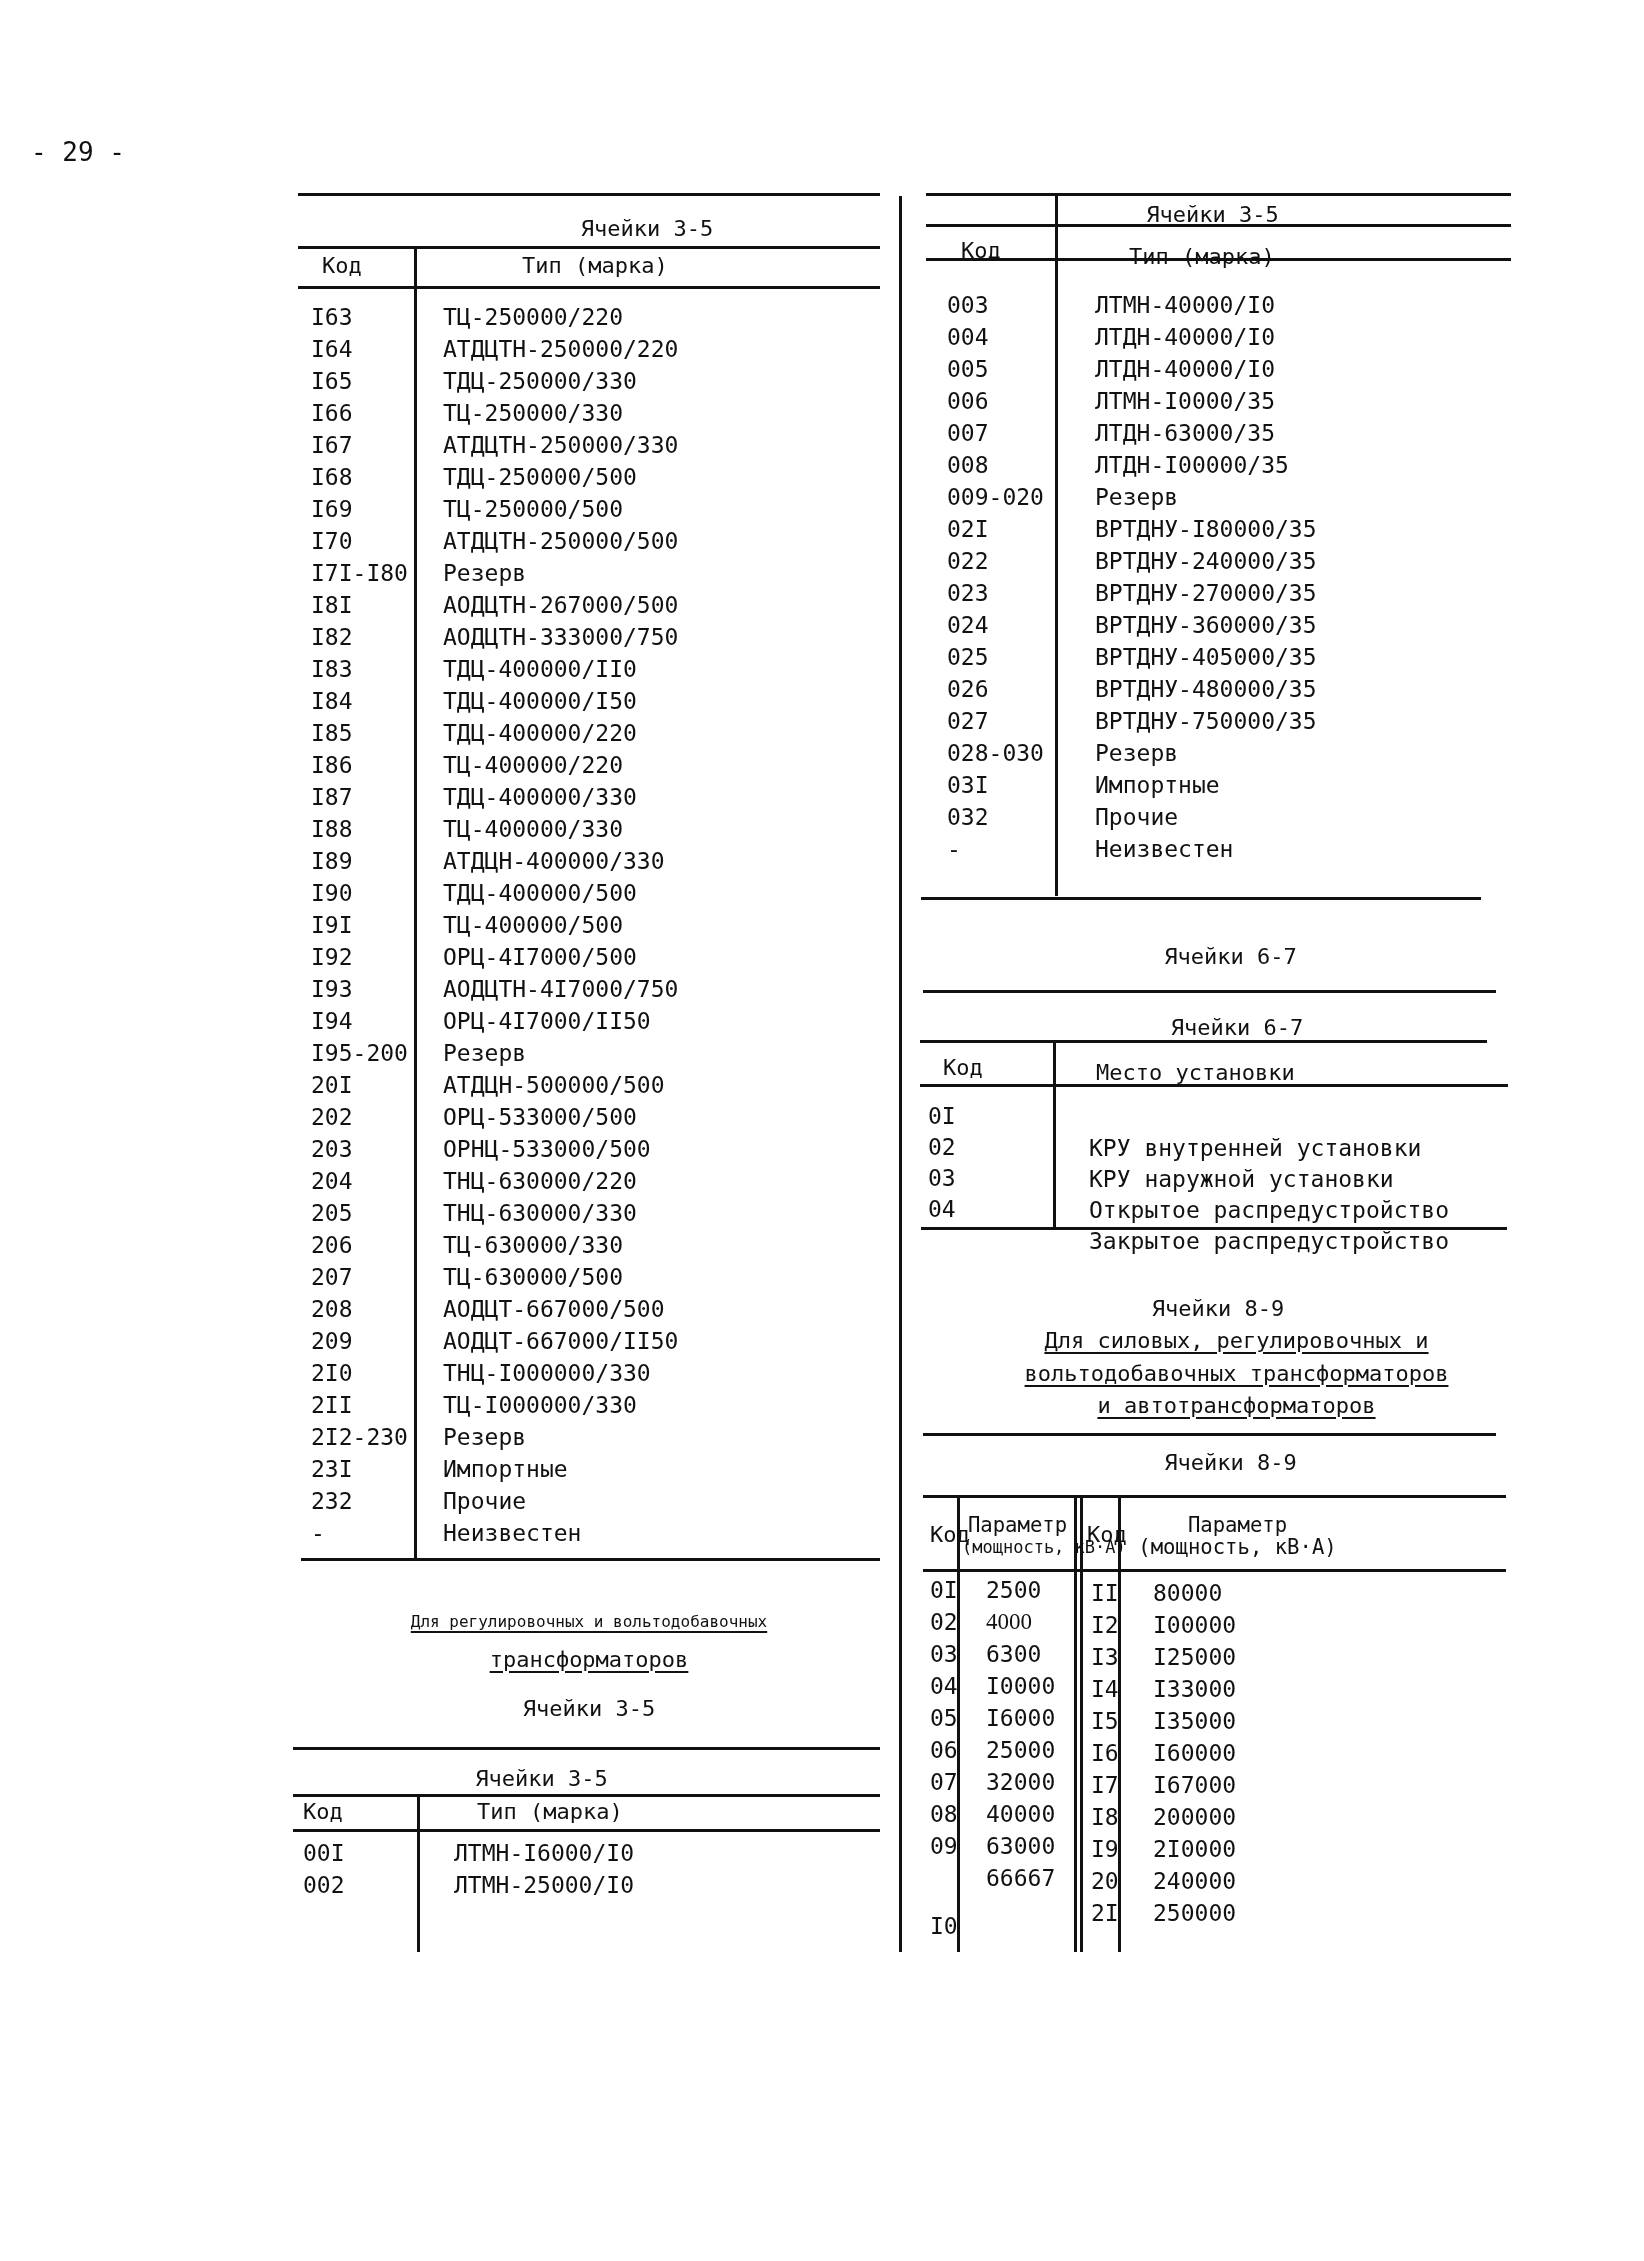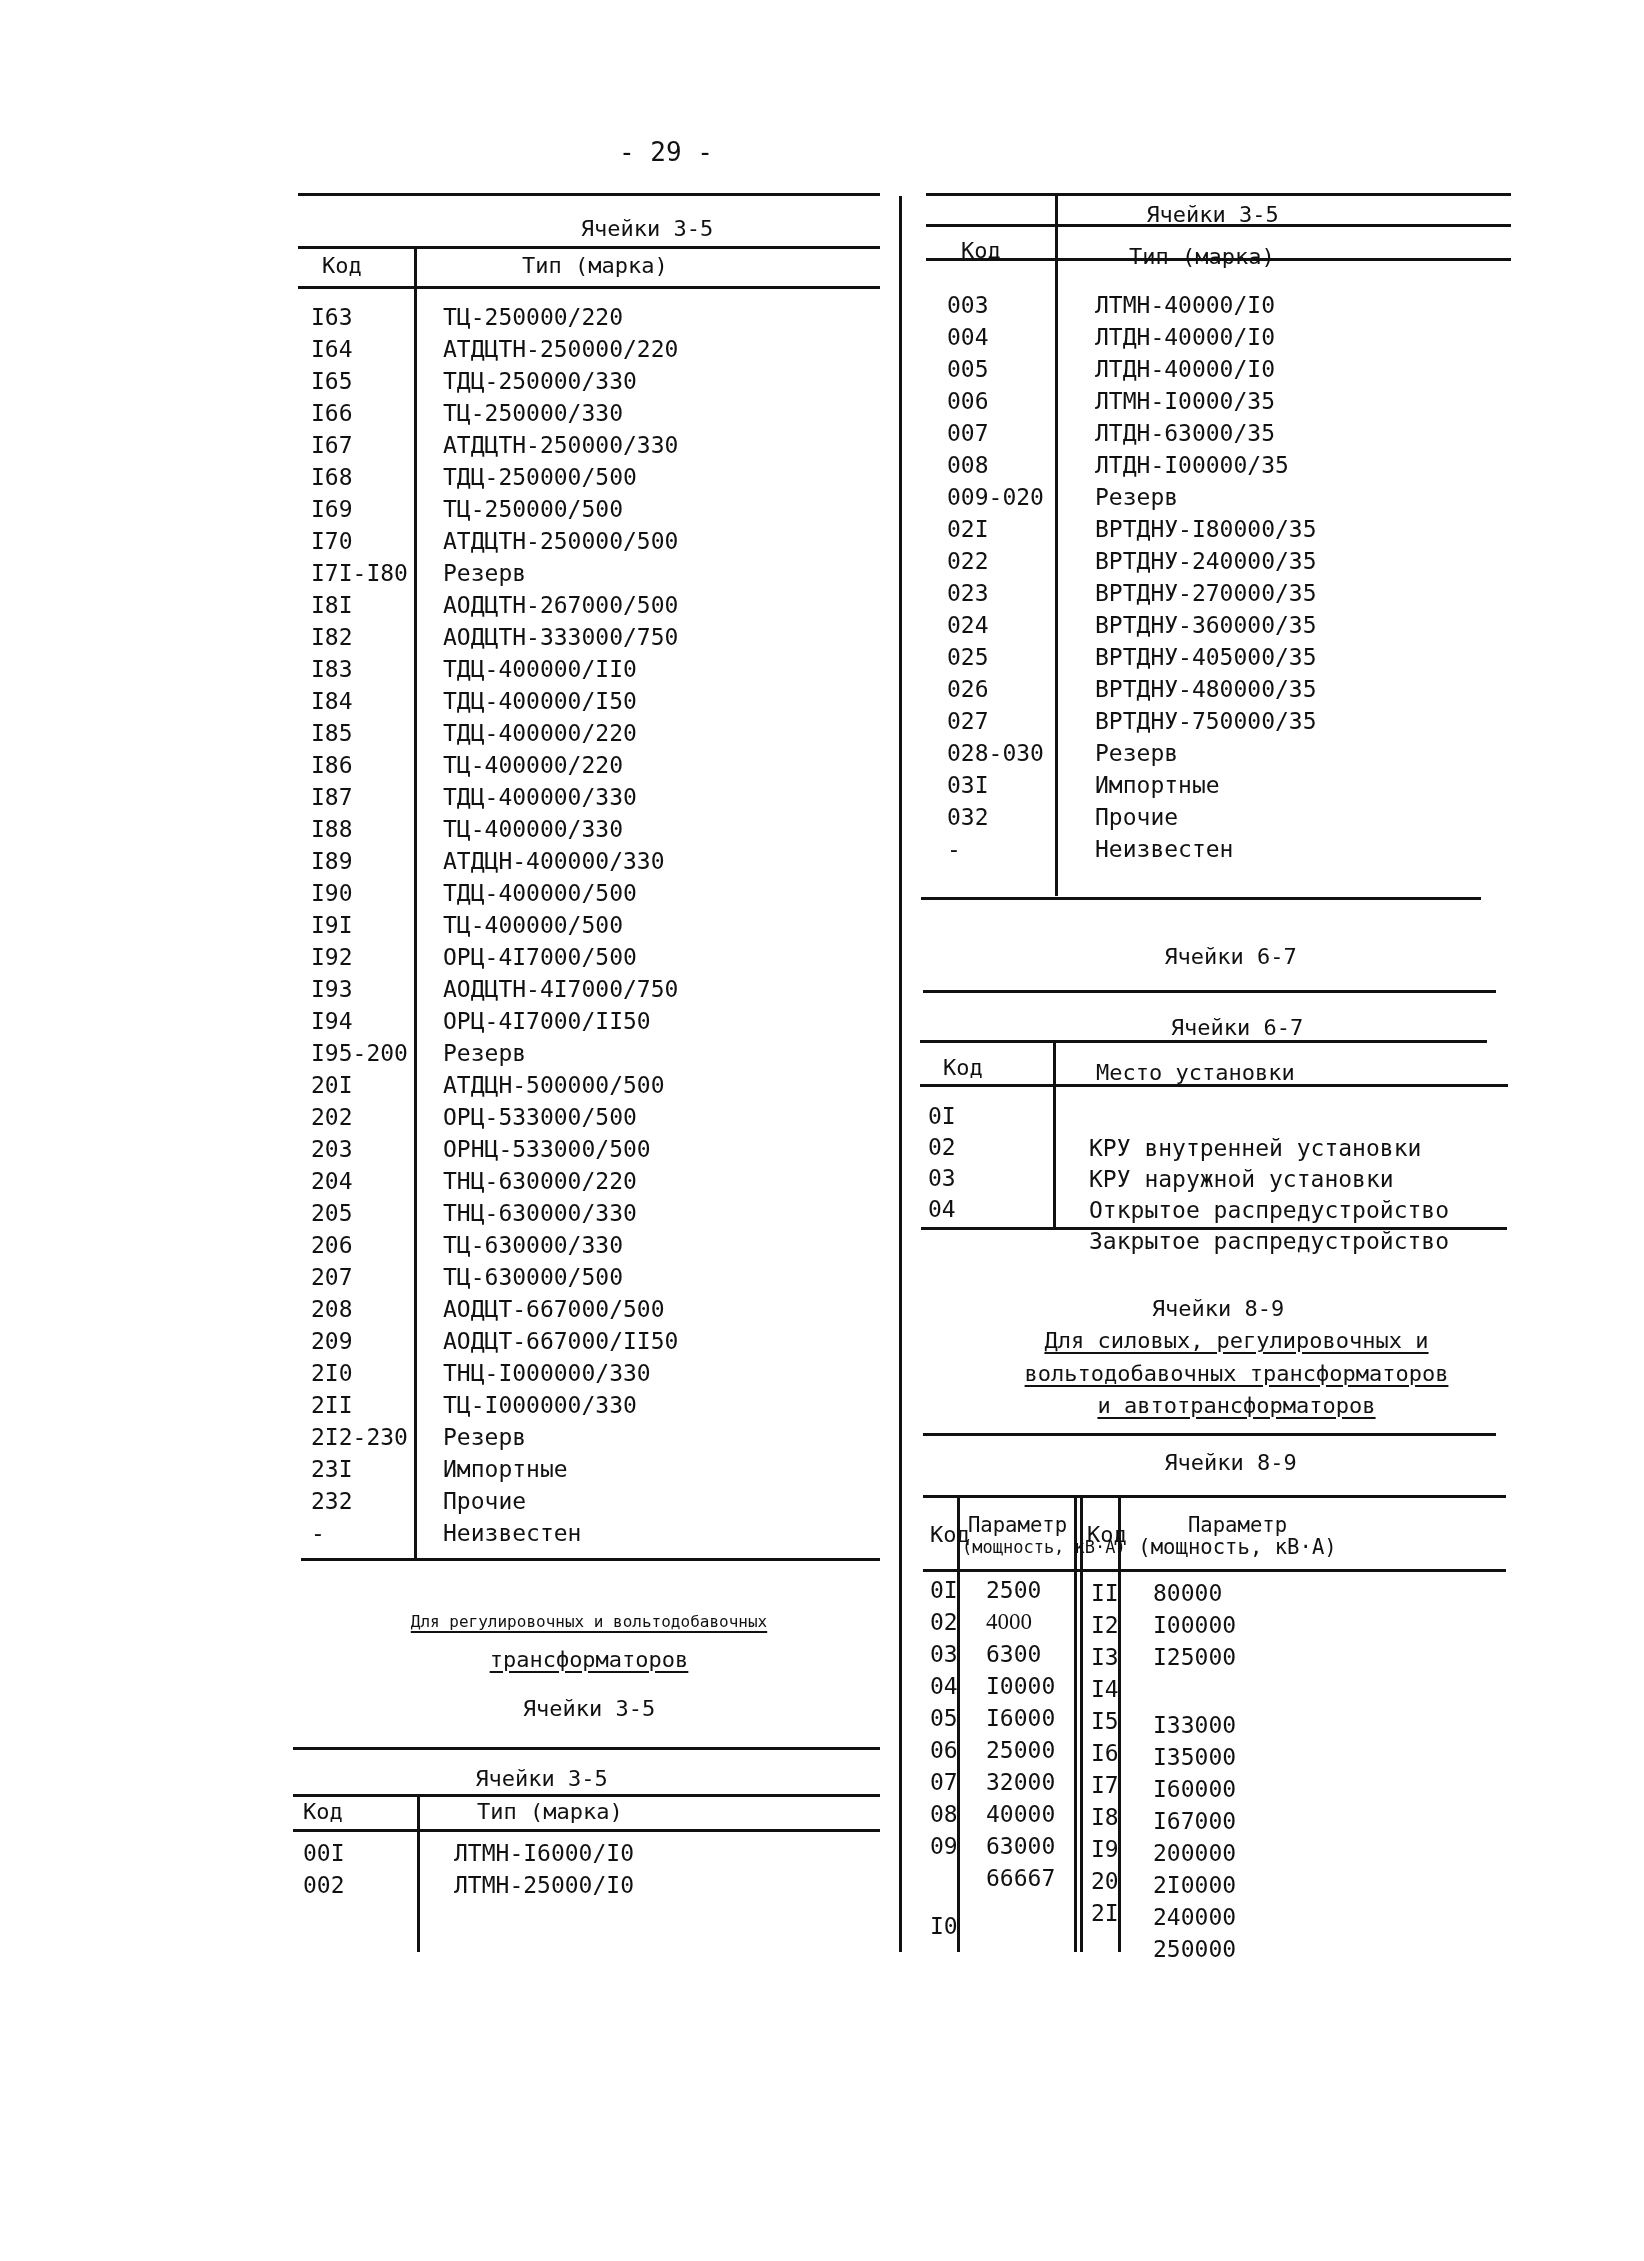--- a/index.html
+++ b/index.html
@@ -1,19 +1,19 @@
 <!DOCTYPE html>
 <html style="font-size:10.3px"><head>
 <meta charset="utf-8">
 <style>
   html, body { margin:0; padding:0; background:#ffffff; }
   body { width:1644px; height:2261px; position:relative; overflow:hidden;
          font-family:"DejaVu Sans Mono","Liberation Mono",monospace; color:#111; }
   .abs { position:absolute; }
-  .page-num { left:0; width:1332px; top:137px; text-align:center; font-size:26px; }
+  .page-num { left:0; width:1332px; top:137px; font-size:26px;padding-left:31px; }
   .rule { position:absolute; height:3.2px; background:#111; }
   .vrule { position:absolute; width:3.2px; background:#111; }
   .cap { position:absolute; font-size:22px; text-align:center; white-space:nowrap; }
   .hdr { position:absolute; font-size:22px; white-space:nowrap; }
   .u { text-decoration:underline; text-decoration-thickness:1.9px; text-underline-offset:3.9px; }
   .rows { position:absolute; }
   .rows .r { height:32px; line-height:32px; font-size:23px; white-space:nowrap; }
   .hdr2 { position:absolute; font-size:20.6px; text-align:center; line-height:22px; white-space:nowrap; }
 </style>
 </head>
@@ -288,21 +288,21 @@
         <div class="r" style="height: 32px;">I7</div>
         <div class="r" style="height: 32px;">I8</div>
         <div class="r" style="height: 32px;">I9</div>
         <div class="r" style="height: 32px;">20</div>
         <div class="r" style="height: 32px;">2I</div>
       </div>
     <div class="rows" style="left:1153px; top:1577px;" id="r89-rvals">
         <div class="r" style="height: 32px;">80000</div>
         <div class="r" style="height: 32px;">I00000</div>
         <div class="r" style="height: 32px;">I25000</div>
-        <div class="r" style="height: 32px; margin-top: 36px;">I33000</div>
+        <div class="r" style="height: 32px;">I33000</div>
         <div class="r" style="height: 32px;">I35000</div>
         <div class="r" style="height: 32px;">I60000</div>
         <div class="r" style="height: 32px;">I67000</div>
         <div class="r" style="height: 32px;">200000</div>
         <div class="r" style="height: 32px;">2I0000</div>
         <div class="r" style="height: 32px;">240000</div>
         <div class="r" style="height: 32px;">250000</div>
       </div>
   </div>
 </div>

